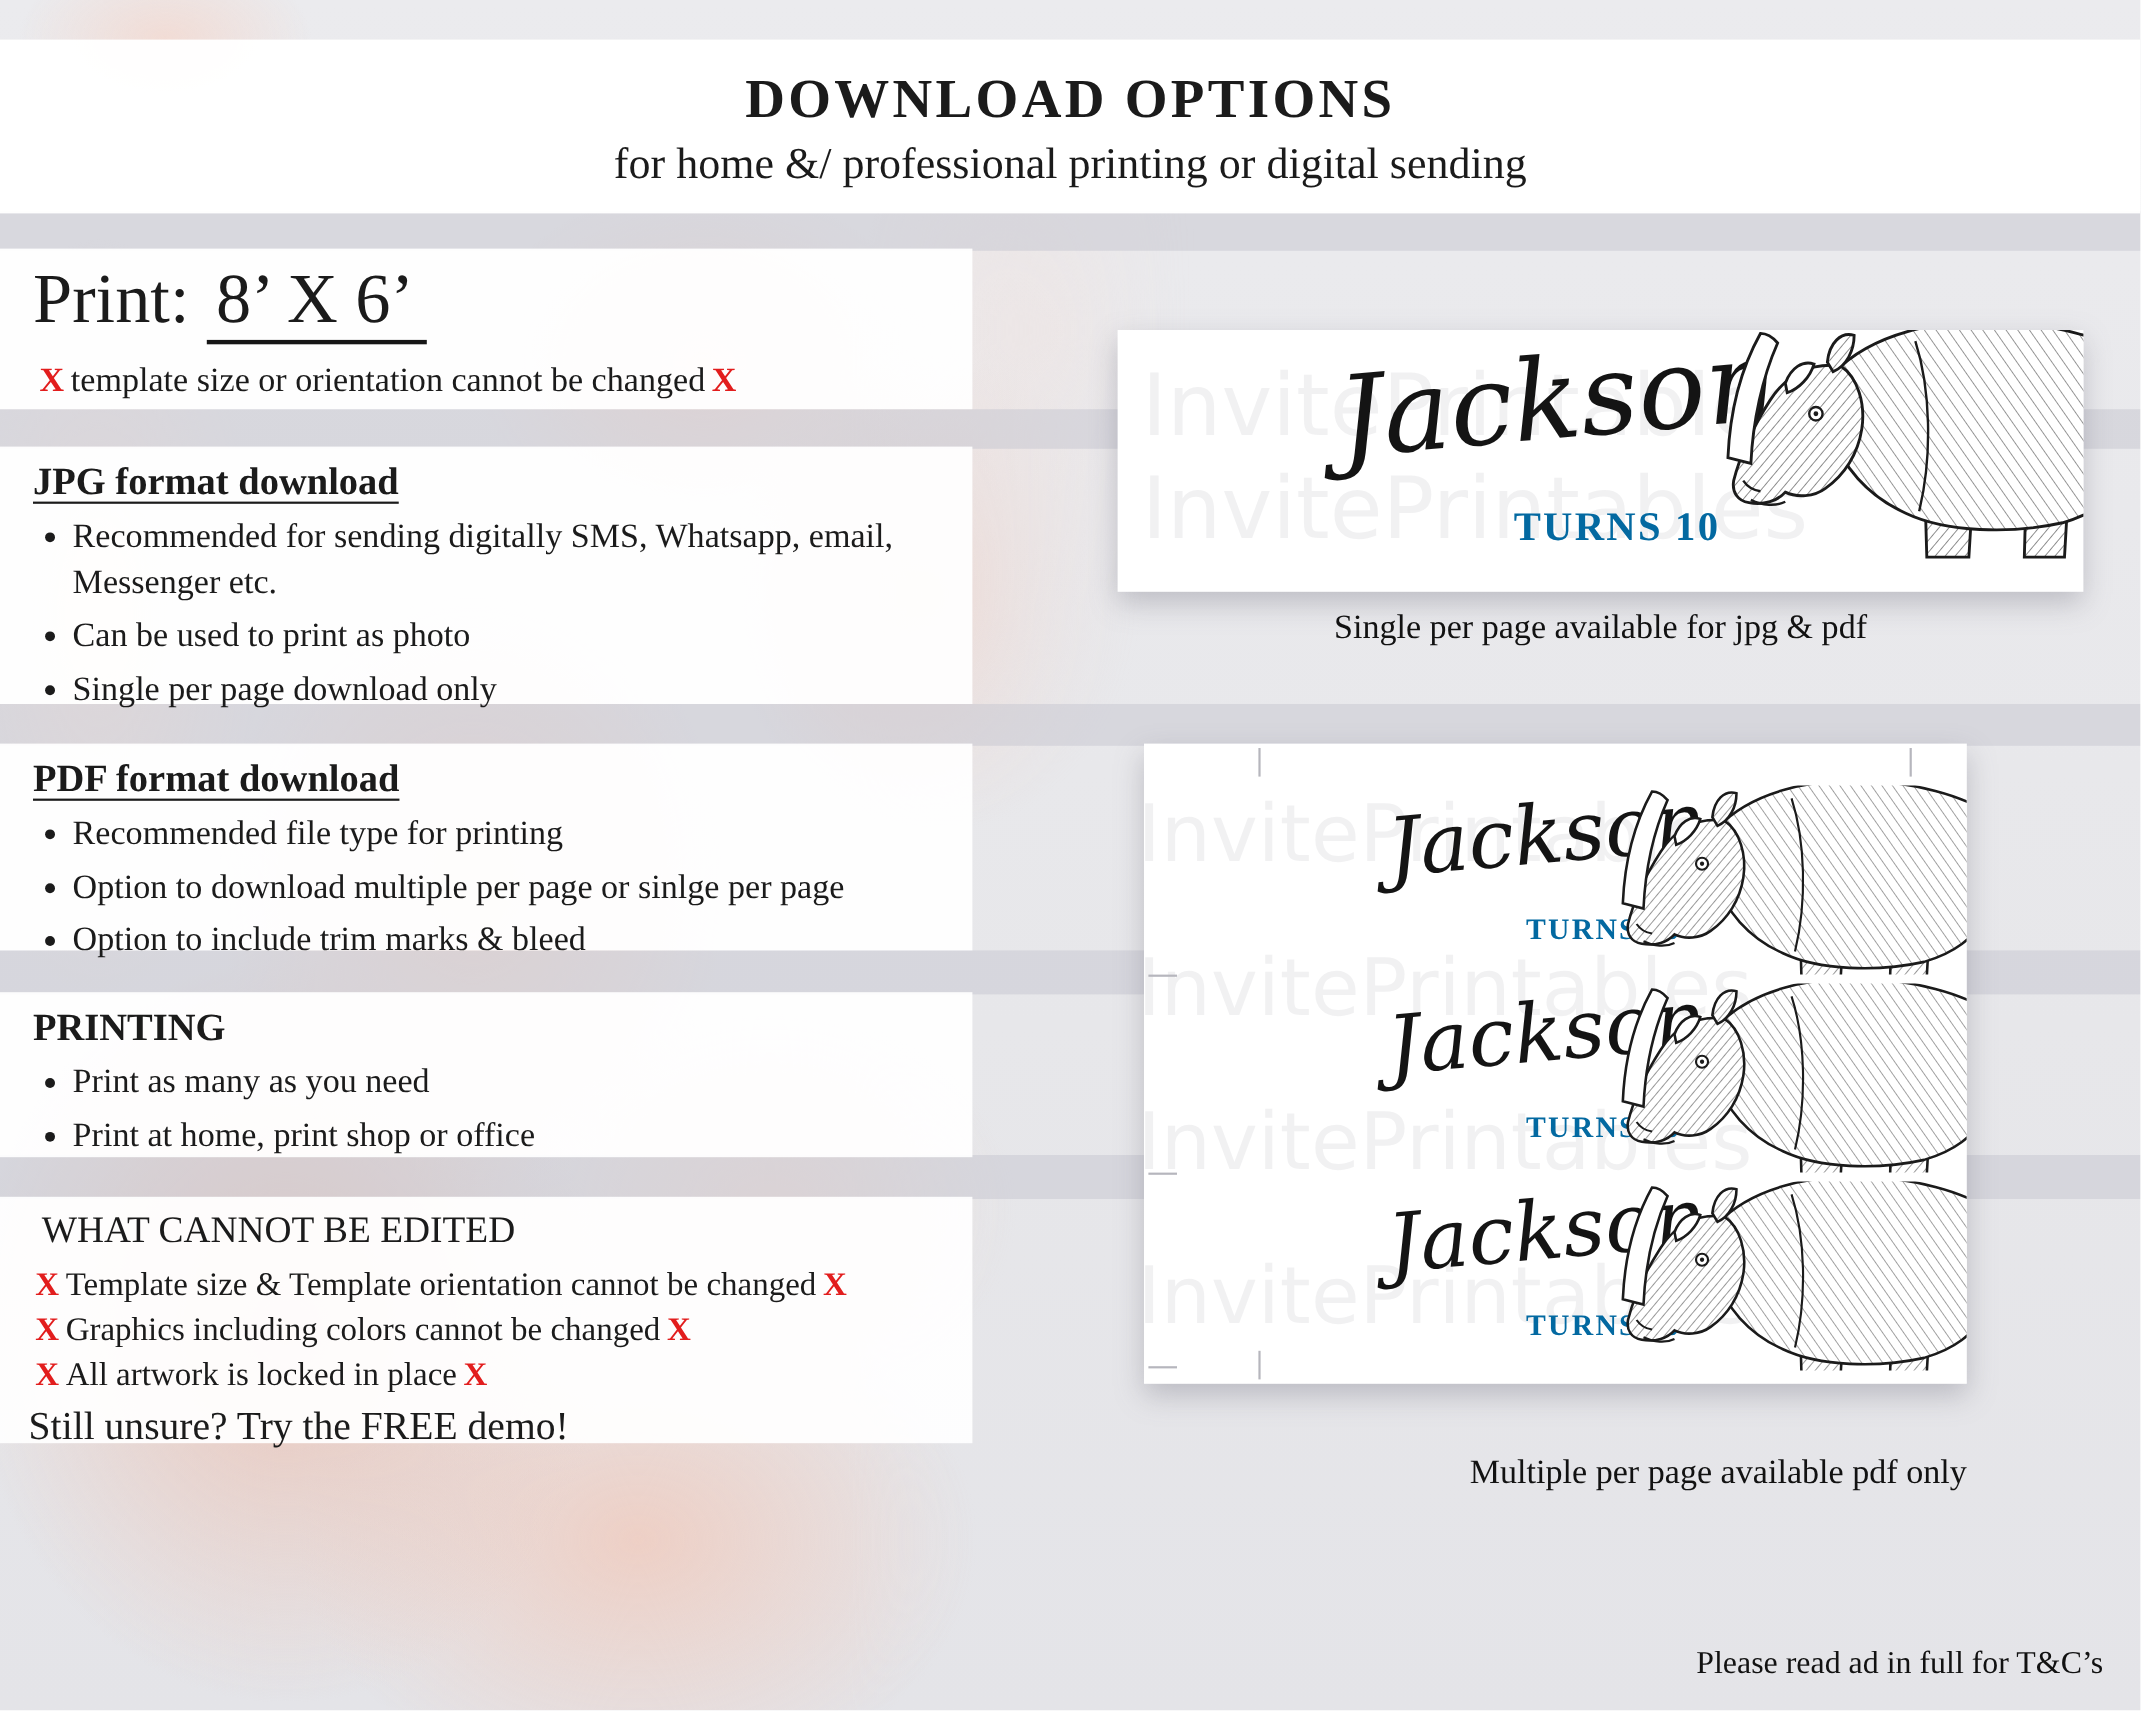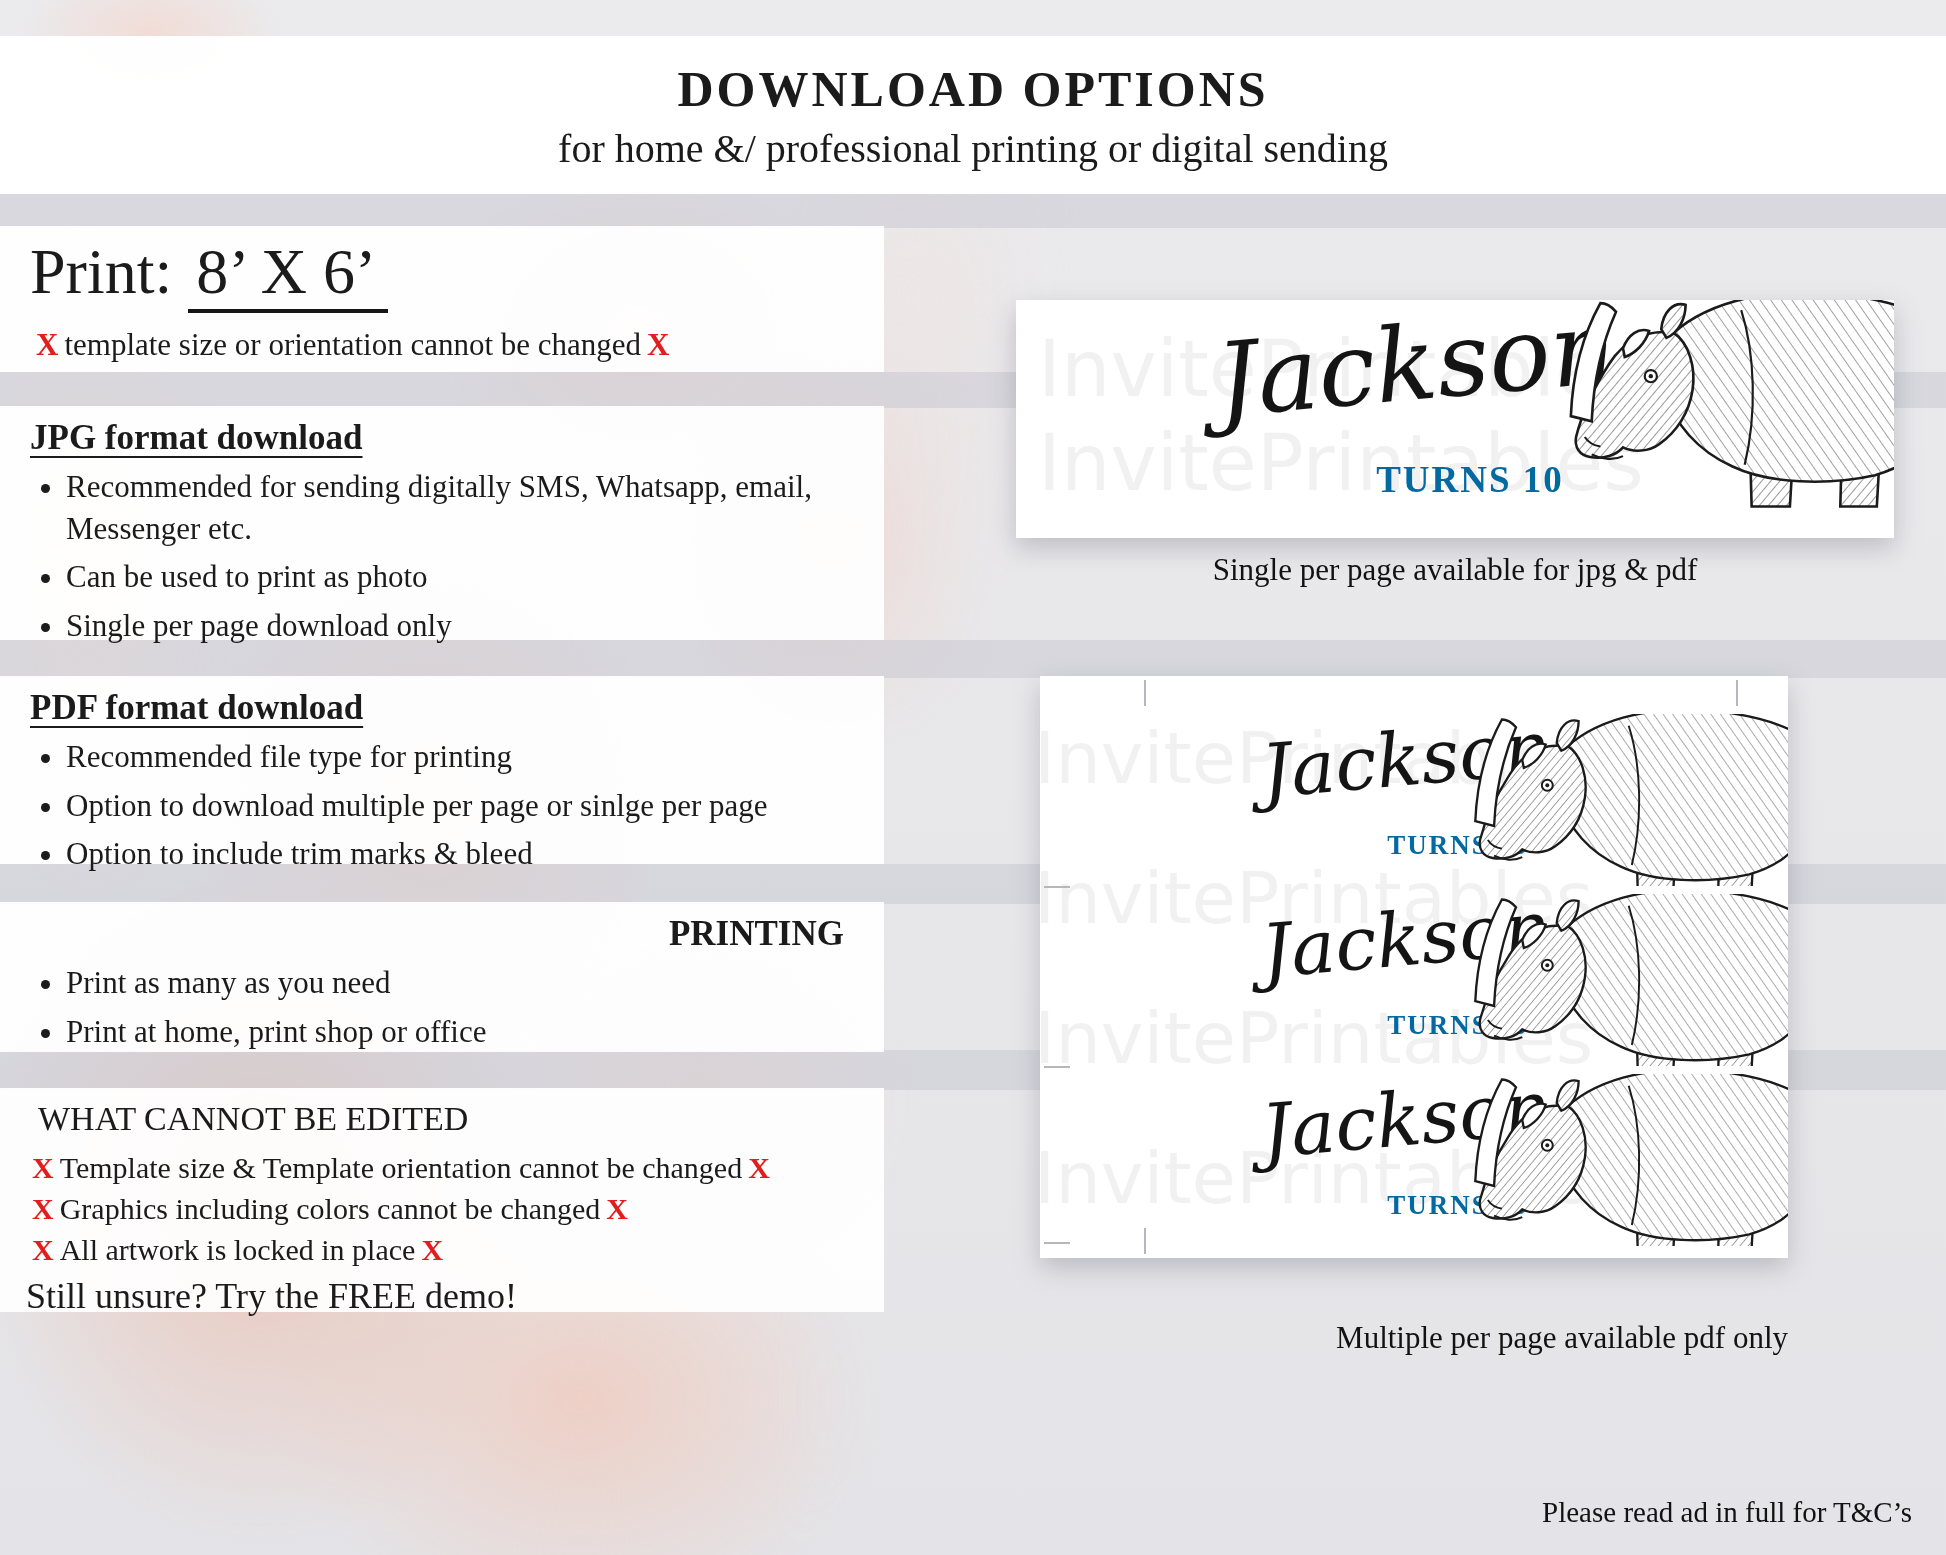--- a/index.html
+++ b/index.html
@@ -33,21 +33,21 @@
 
   
   .panel{position:absolute;left:0;width:884px;background:rgba(255,255,255,.93);box-sizing:border-box;}
   .panel-size{top:226px;height:146px;padding:12px 20px 0 30px;}
   .size-line{font-size:64px;line-height:1.05;}
   .size-value{display:inline-block;border-bottom:4px solid #161616;padding:0 12px 4px 8px;}
   .size-note{font-size:31px;margin-top:14px;}
   .xmark{color:#e21d1d;font-weight:700;margin:0 6px;}
   .sec-heading{font-size:35px;font-weight:700;margin:0 0 6px;
                text-decoration:underline;text-underline-offset:7px;text-decoration-thickness:2px;}
-  .sec-heading.plain{text-decoration:none;text-align:right;}
+  .sec-heading.plain{text-decoration:none;}
   .bullets{margin:8px 0 0;padding-left:36px;font-size:31px;line-height:1.34;}
   .bullets li{margin-bottom:7px;}
   .panel-jpg{top:406px;height:234px;padding:12px 56px 0 30px;}
   .panel-pdf{top:676px;height:188px;padding:12px 40px 0 30px;}
   .panel-printing{top:902px;height:150px;padding:12px 40px 0 30px;}
   .panel-cannot{top:1088px;height:224px;padding:10px 24px 0 26px;}
   .cannot-heading{font-size:34px;margin:2px 0 10px;padding-left:12px;font-weight:400;}
   .xline{font-size:30px;line-height:1.36;}
   .still-line{font-size:36px;line-height:1.36;margin-top:2px;}
 

